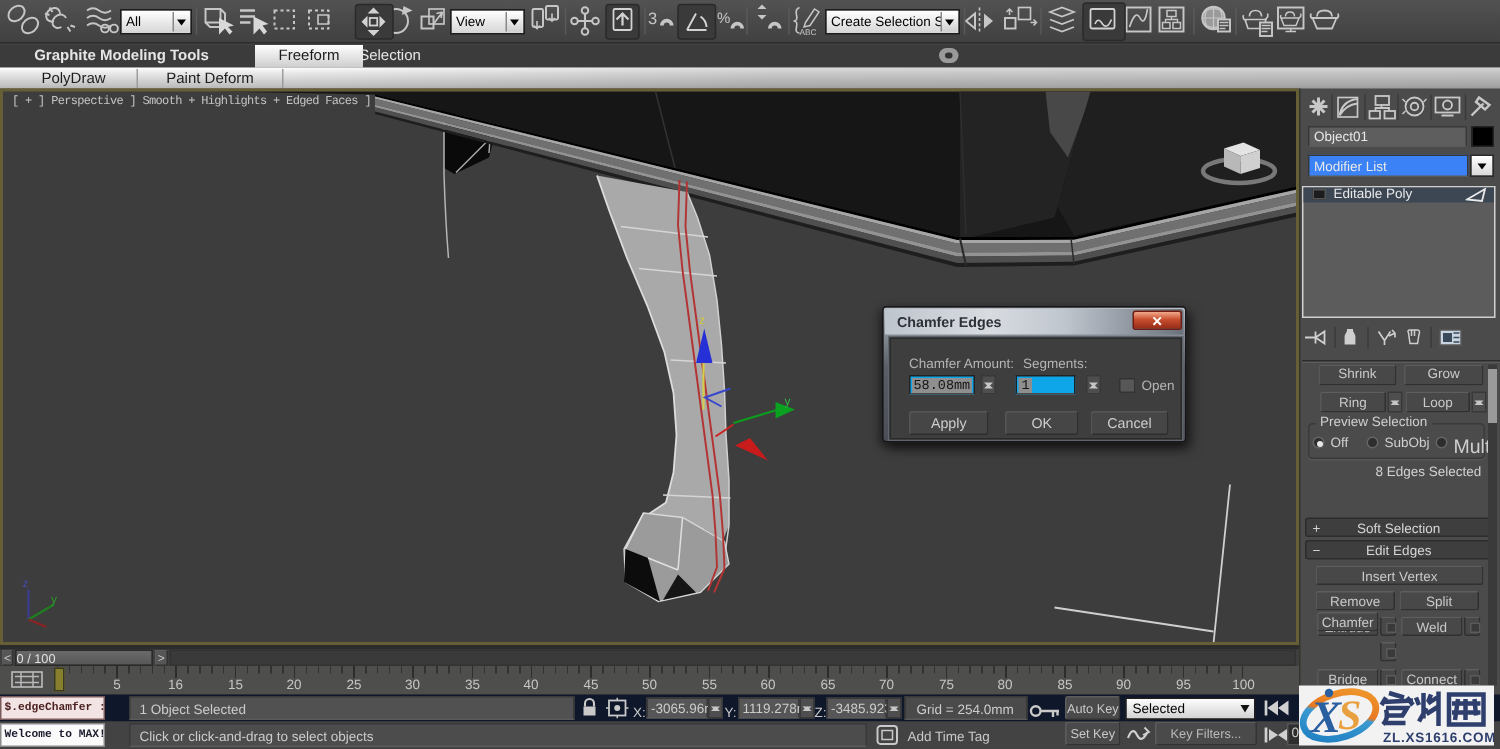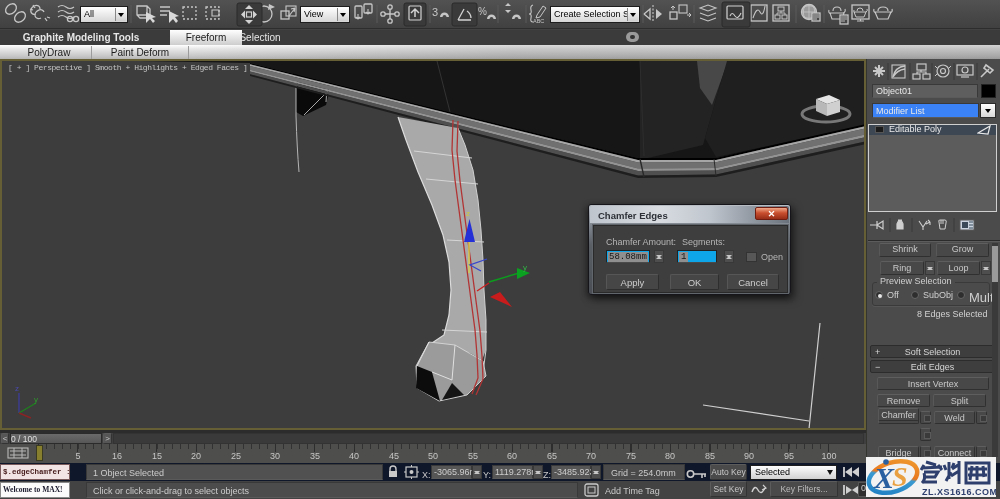--- a/index.html
+++ b/index.html
@@ -466,21 +466,21 @@
     <div class="sbtn" style="left:710px;top:1px;width:37px;height:16px;line-height:15px;">Auto Key</div>
     <div style="position:absolute;left:750px;top:1.5px;width:87px;height:15px;background:linear-gradient(#fdfdfd,#d2d2d2);border:1px solid #1e1e1e;color:#000;font-size:9px;line-height:13px;padding-left:4px;">Selected
       <div style="position:absolute;right:3px;top:4px;border:3.5px solid transparent;border-top:5px solid #111;"></div></div>
     <svg width="20" height="12" style="position:absolute;left:842px;top:3px;" viewBox="0 0 20 12">
       <path d="M2,1 V11" stroke="#d0d0d0" stroke-width="1.8"></path>
       <polygon points="3,6 10,1 10,11" fill="#d0d0d0"></polygon>
         <polygon points="10,6 17,1 17,11" fill="#d0d0d0"></polygon>
     </svg>
   </div>
   <div id="status2" class="abs">
-    <div style="position:absolute;left:0;top:1px;width:70px;height:16px;background:#fbfbfb;border:1px solid #8a8a8a;color:#1a1a2e;font-family:Liberation Serif, serif;font-size:7.5px;font-weight:bold;line-height:14px;padding-left:2px;white-space:nowrap;overflow:hidden;">Welcome to MAX!</div>
+    <div style="position:absolute;left:0;top:1px;width:70px;height:16px;background:#fbfbfb;border:1px solid #8a8a8a;color:#1a1a2e;font-family:Liberation Mono, monospace;font-size:7.5px;font-weight:bold;line-height:14px;padding-left:2px;white-space:nowrap;overflow:hidden;">Welcome to MAX!</div>
     <div class="sfield" style="left:86px;top:1px;width:492px;height:16px;background:#4c4c4c;">
         <span style="position:absolute;left:6px;top:3px;">Click or click-and-drag to select objects</span>
       </div>
     <svg width="16" height="15" style="position:absolute;left:584px;top:2px;" viewBox="0 0 16 15">
       <rect x="1" y="1" width="13" height="12" rx="2" fill="none" stroke="#c9c9c9" stroke-width="1.3"></rect>
       <rect x="4" y="4" width="7" height="6" fill="none" stroke="#c9c9c9" stroke-width="1"></rect>
     </svg>
     <span class="num" style="left:605px;top:5px;">Add Time Tag</span>
     <div class="sbtn" style="left:710px;top:0px;width:37px;height:16px;line-height:15px;">Set Key</div>
     <svg width="18" height="14" style="position:absolute;left:750px;top:1px;" viewBox="0 0 18 14">

